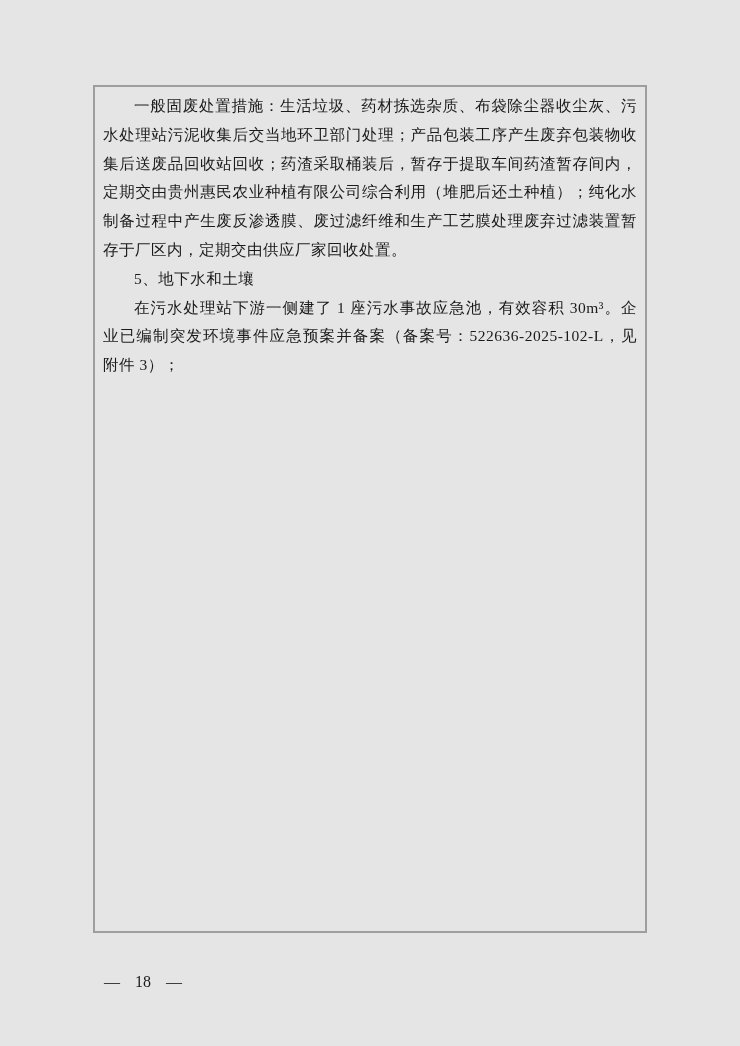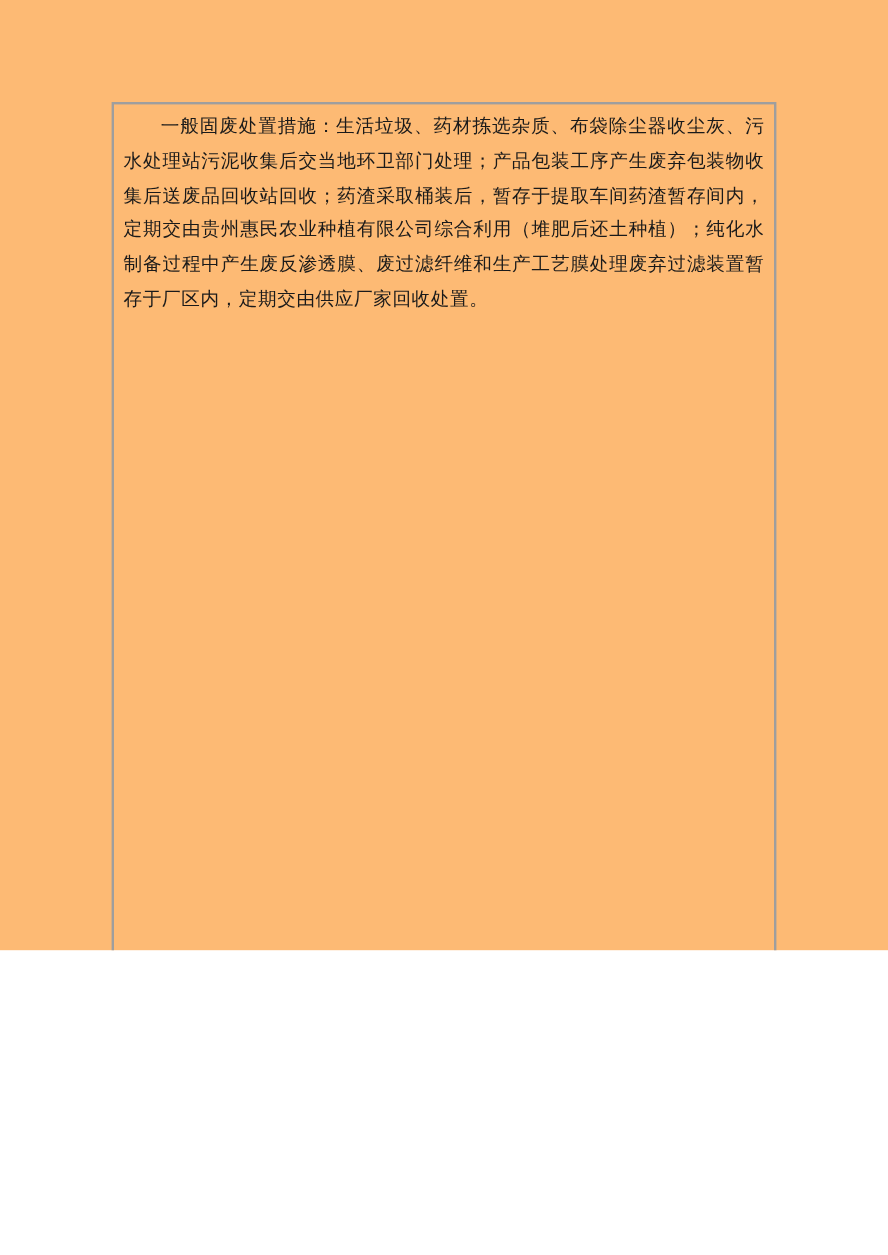--- a/index.html
+++ b/index.html
@@ -3,22 +3,22 @@
 <meta charset="utf-8">
 <style>
   html, body {
     margin: 0;
     padding: 0;
     background: #ffffff;
   }
   .page {
     position: relative;
     width: 740px;
-    height: 792px;
-    background: #fdba74;
+    height: 1046px;
+    background: #e5e5e5;
     font-family: "Liberation Serif", "DejaVu Serif", serif;
     color: #1a1a1a;
     overflow: hidden;
   }
   .content-box {
     position: absolute;
     left: 93px;
     top: 85px;
     width: 554px;
     height: 848px;
@@ -47,15 +47,17 @@
     white-space: pre;
     text-align: right;
   }
 </style>
 </head>
 <body>
 
 <div class="page">
   <div class="content-box">
     <p class="para">一般固废处置措施：生活垃圾、药材拣选杂质、布袋除尘器收尘灰、污水处理站污泥收集后交当地环卫部门处理；产品包装工序产生废弃包装物收集后送废品回收站回收；药渣采取桶装后，暂存于提取车间药渣暂存间内，定期交由贵州惠民农业种植有限公司综合利用（堆肥后还土种植）；纯化水制备过程中产生废反渗透膜、废过滤纤维和生产工艺膜处理废弃过滤装置暂存于厂区内，定期交由供应厂家回收处置。</p>
+    <p class="para">5、地下水和土壤</p>
+    <p class="para">在污水处理站下游一侧建了 1 座污水事故应急池，有效容积 30m³。企业已编制突发环境事件应急预案并备案（备案号：522636-2025-102-L，见附件 3）；</p>
   </div>
   <div class="footer">— 18 —</div>
 </div>
 
 </body></html>

